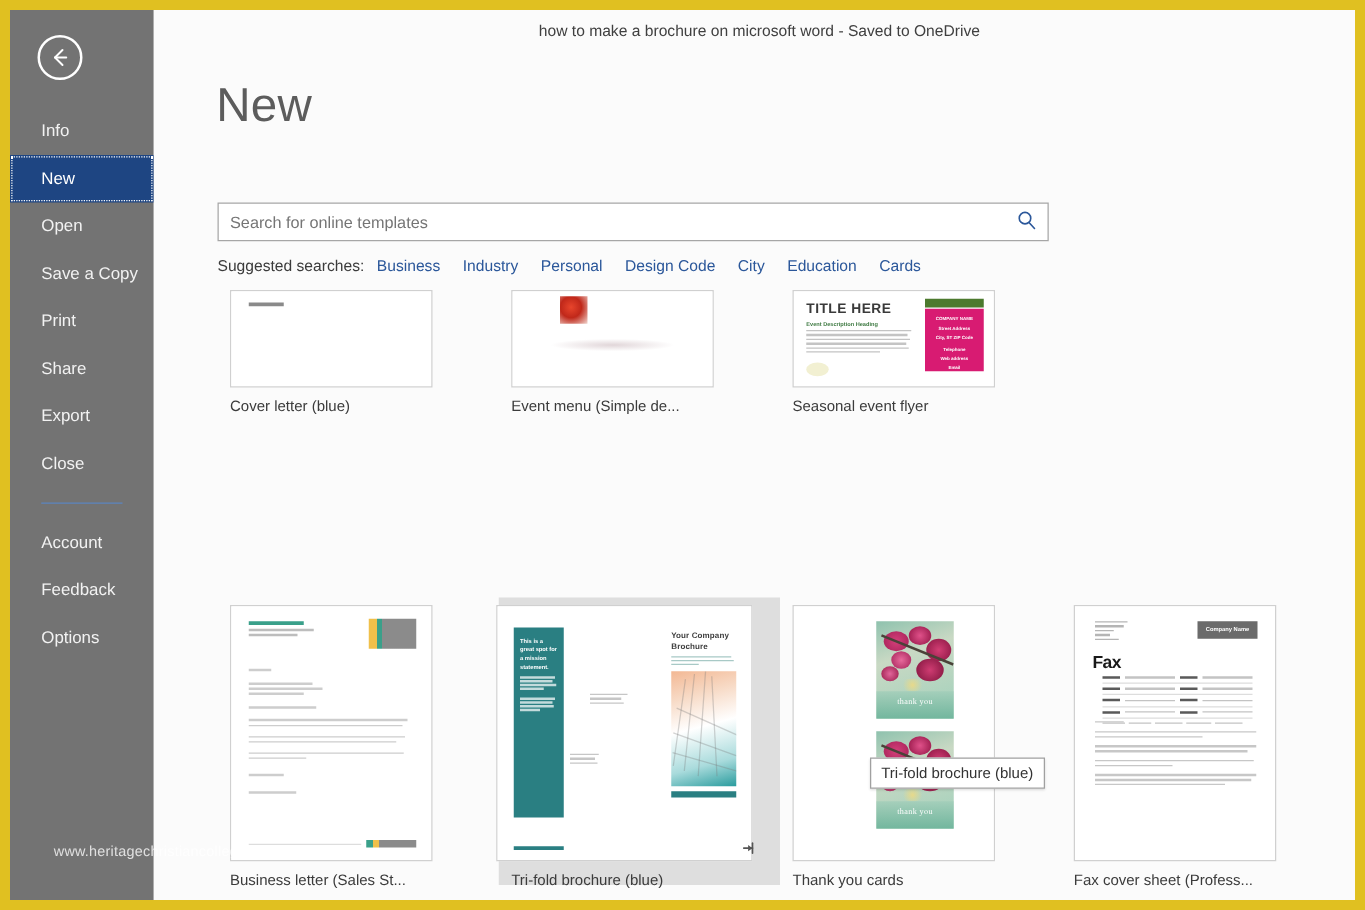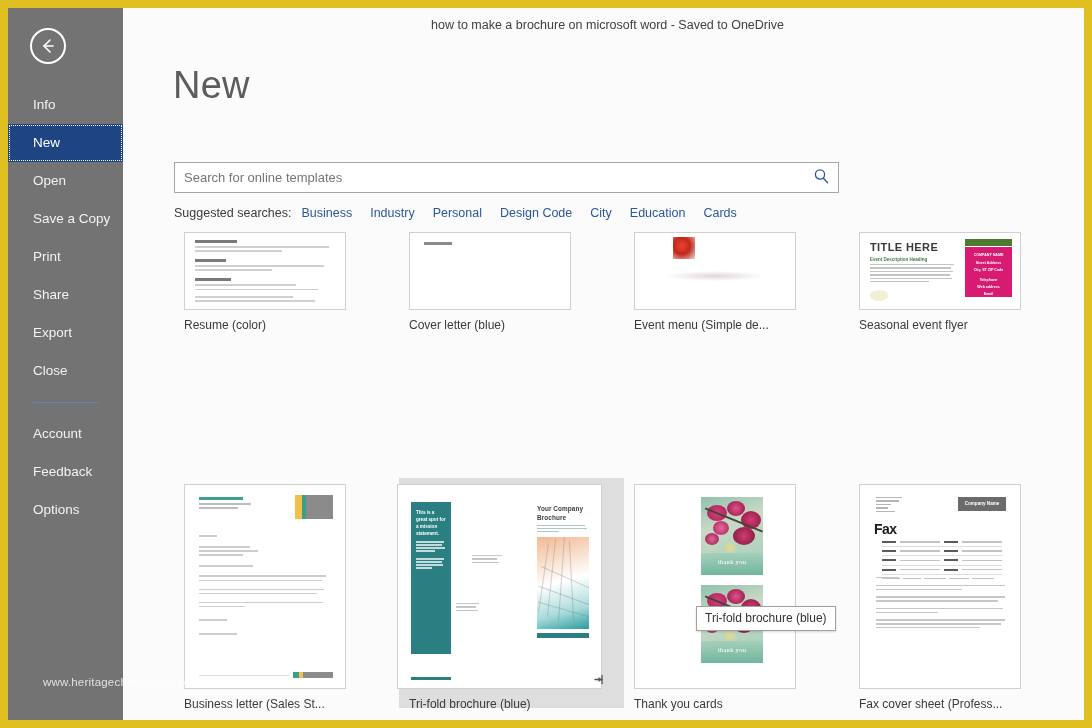--- a/index.html
+++ b/index.html
@@ -295,41 +295,20 @@
       <a>Design Code</a>
       <a>City</a>
       <a>Education</a>
       <a>Cards</a>
     </div>
 
     <div id="grid">
 
       <div class="trow">
 
-        <div class="tcell">
-          <div class="thumb h80">
-            <div class="doc resume">
-              <div class="hd"></div>
-              <div class="p" style="width:96%"></div>
-                <div class="p" style="width:62%"></div>
-              <div style="height:5px"></div>
-              <div class="hd" style="width:22%"></div>
-              <div class="p" style="width:92%"></div>
-                <div class="p" style="width:55%"></div>
-              <div style="height:5px"></div>
-              <div class="hd" style="width:26%"></div>
-              <div class="p d" style="width:72%;height:2px"></div>
-              <div class="p" style="width:88%"></div>
-              <div style="height:3px"></div>
-              <div class="p d" style="width:70%;height:2px"></div>
-              <div class="p" style="width:86%"></div>
-            </div>
-          </div>
-          <div class="tlabel">Resume (color)</div>
-        </div>
 
         <div class="tcell">
           <div class="thumb h80">
             <div class="doc coverl">
                 <div class="nm"></div>
               </div>
           </div>
           <div class="tlabel">Cover letter (blue)</div>
         </div>
 

